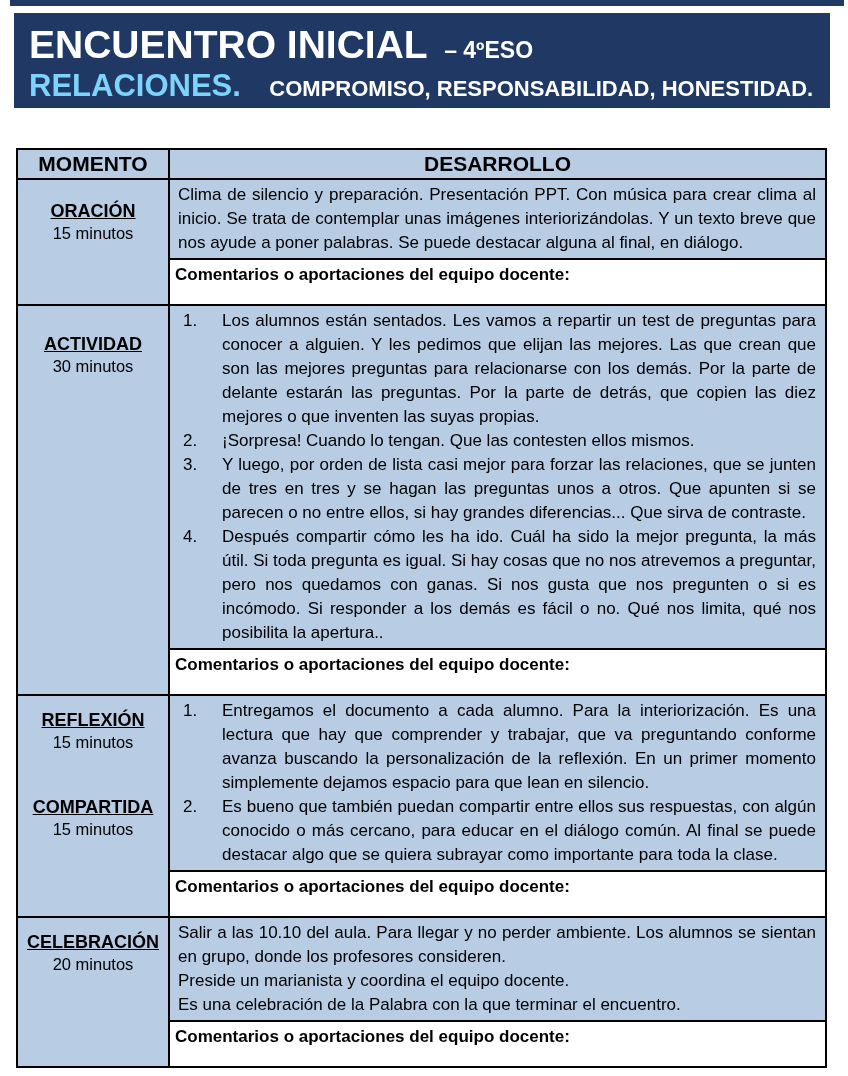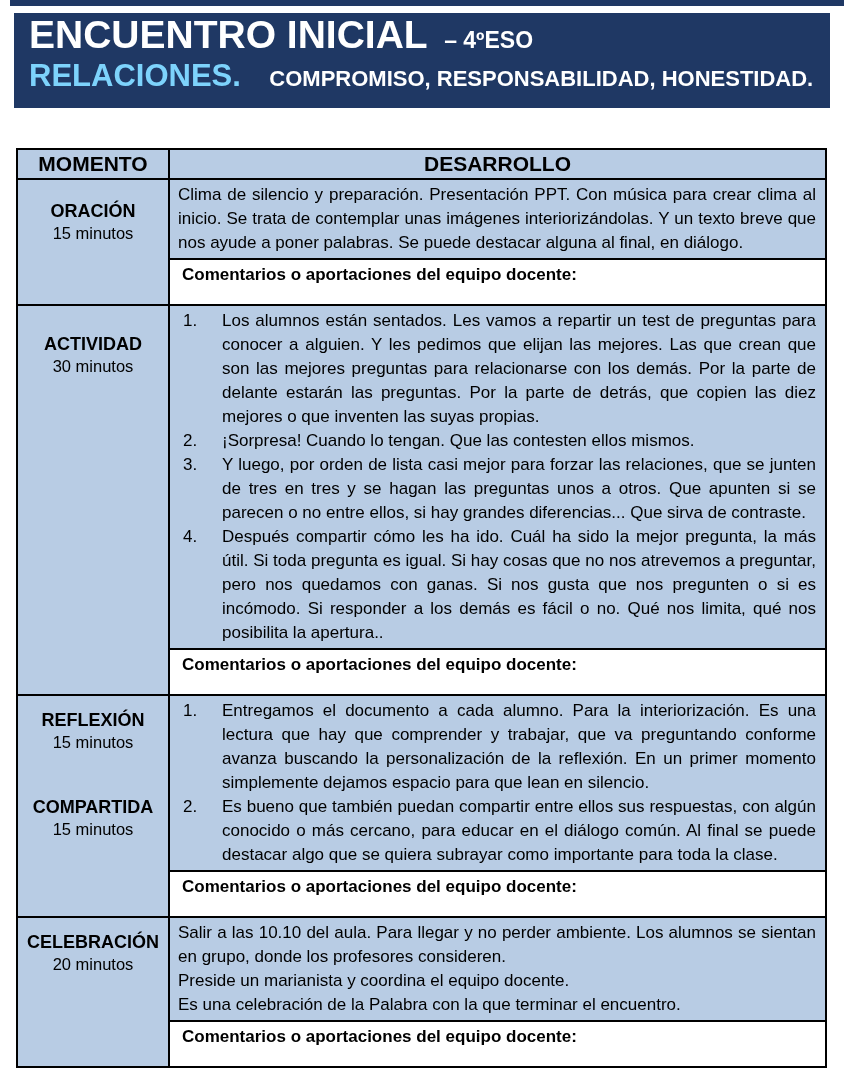--- a/index.html
+++ b/index.html
@@ -16,21 +16,21 @@
     position: absolute; left: 10px; top: 0;
     width: 834px; height: 6px; background: #1f3864;
   }
 
   
   .banner {
     position: absolute; left: 14px; top: 13px;
     width: 816px; height: 95px;
     background: #1f3864;
     color: #ffffff;
-    padding: 0 10px 0 15px;
+    padding: 10px 10px 0 15px;
   }
   .banner-line1 { white-space: nowrap; }
   .banner-title { font-size: 39px; font-weight: bold; letter-spacing: 0px; }
   .banner-title-suffix { font-size: 23px; font-weight: bold; margin-left: 12px; }
   .banner-line2 { white-space: nowrap; margin-top: 1px; }
   .banner-highlight { font-size: 31px; font-weight: bold; color: #7dd3fc; }
   .banner-sub { font-size: 22px; font-weight: bold; margin-left: 24px; }
 
   
   table.doc-table {
@@ -47,21 +47,21 @@
     font-size: 21px; font-weight: bold;
     text-align: center; height: 30px;
     padding: 0;
   }
 
   td.momento {
     background: #b8cce4;
     text-align: center;
     vertical-align: top;
   }
-  .momento-title { font-size: 18px; font-weight: bold; line-height: 23px; }
+  .momento-title { font-size: 18px; font-weight: bold; line-height: 23px; text-decoration: underline; }
   .momento-duration { font-size: 16.5px; line-height: 21px; }
   td.momento.g1 { padding-top: 20px; }
   td.momento.g2 { padding-top: 27px; }
   td.momento.g3 { padding-top: 13px; }
   td.momento.g4 { padding-top: 13px; }
   .momento-block.gap { margin-top: 43px; }
 
   td.content {
     background: #b8cce4;
     vertical-align: top;
@@ -72,21 +72,21 @@
   td.content p { text-align: justify; }
   .lead-bold { font-weight: normal; }
 
   .oli { display: flex; }
   .oli .num { flex: none; width: 44px; padding-left: 5px; text-align: left; }
   .oli .litext { flex: 1; text-align: justify; }
 
   td.comment {
     background: #ffffff;
     vertical-align: top;
-    padding: 3px 8px 0 12px;
+    padding: 3px 8px 0 5px;
   }
   .comment-label { font-size: 17px; font-weight: bold; line-height: 23px; }
 
   tr.r-content-1 td { height: 73px; }
   tr.r-comment td   { height: 46px; }
   tr.r-content-2 td { height: 331px; }
   tr.r-content-3 td { height: 168px; }
   tr.r-content-4 td { height: 99px; }
 </style>
 </head>

